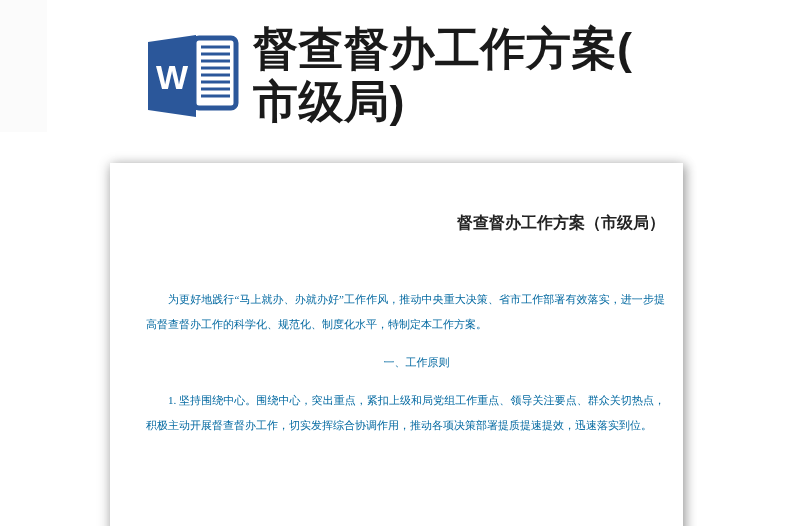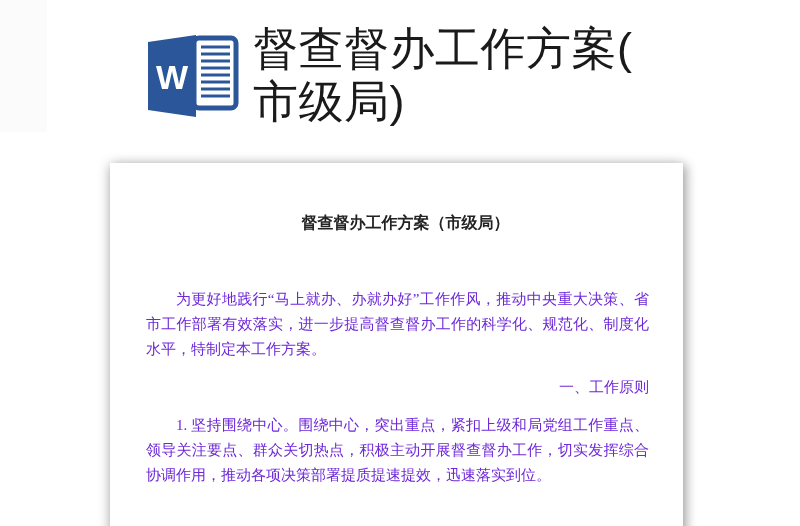--- a/index.html
+++ b/index.html
@@ -37,21 +37,21 @@
   .word-icon svg { width: 100%; height: 100%; display: block; }
   .header-title {
     position: absolute;
     left: 253px;
     top: 22px;
     margin: 0;
     width: 520px;
     font-family: "Liberation Sans", "DejaVu Sans", sans-serif;
     font-size: 45px;
     line-height: 53px;
-    font-weight: 400;
+    font-weight: 700;
     color: #1a1a1a;
     white-space: pre-line;
     letter-spacing: 0.5px;
   }
   
   .doc-page {
     position: absolute;
     left: 110px;
     top: 163px;
     width: 573px;
@@ -61,33 +61,33 @@
     padding: 48px 18px 20px 36px;
     box-shadow: 0 2px 12px rgba(0,0,0,0.30), 4px 2px 10px rgba(0,0,0,0.18);
   }
   .doc-title {
     margin: 0 0 52px 0;
     font-family: "Liberation Serif", "DejaVu Serif", serif;
     font-size: 16px;
     line-height: 24px;
     font-weight: 700;
     color: #222222;
-    text-align: center;
+    text-align: right;
   }
   .doc-para {
-    margin: 0 16px 13px 0;
+    margin: 0 0 13px 0;
     font-family: "Liberation Serif", "DejaVu Serif", serif;
-    font-size: 15px;
+    font-size: 11px;
     line-height: 25px;
-    color: #6d28d9;
+    color: #0369a1;
     text-align: justify;
     text-indent: 2em;
   }
   .doc-heading {
-    text-align: right;
+    text-align: center;
   }
 </style>
 </head>
 <body>
 
 <div class="canvas">
 
   <div class="corner-shade"></div>
 
   <span class="word-icon">

